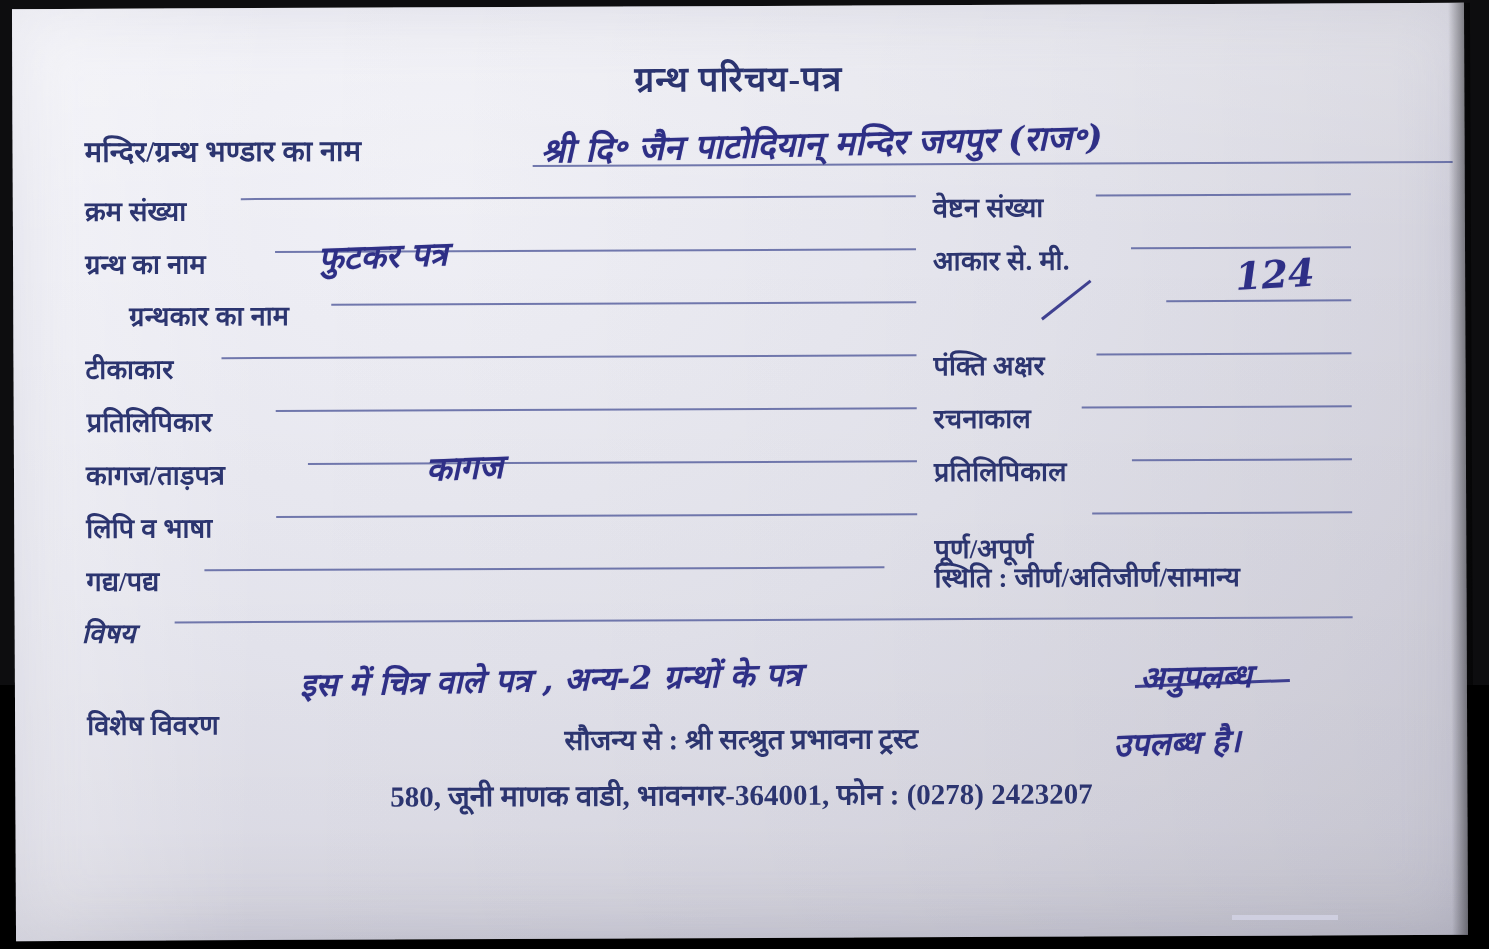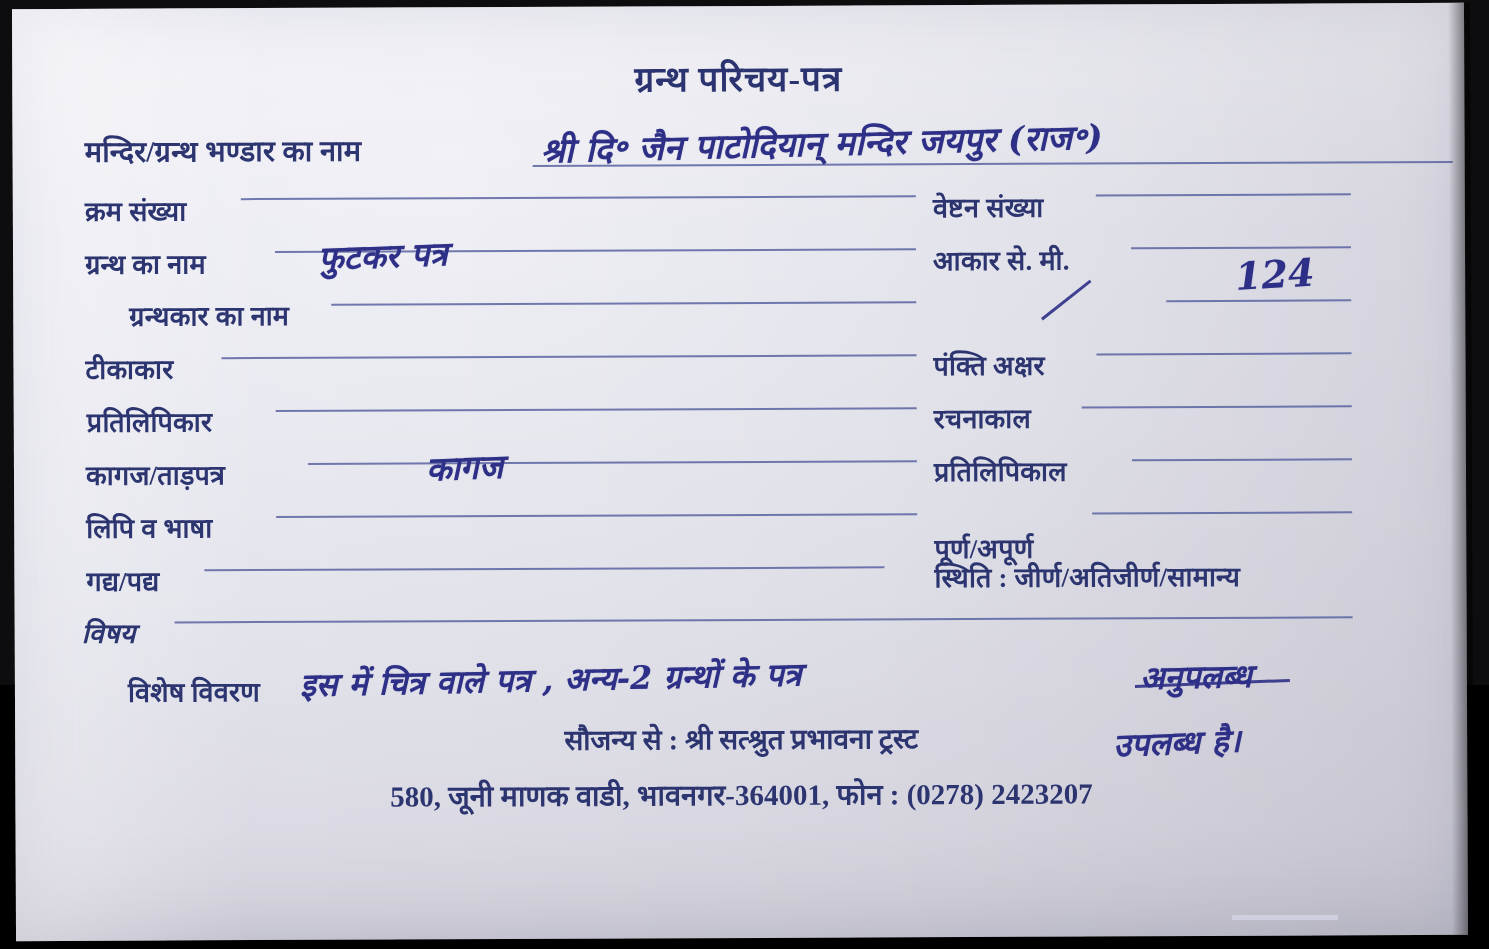--- a/index.html
+++ b/index.html
@@ -184,21 +184,21 @@
     <div class="rule" style="left:1118px; top:455px; width:220px;"></div>
 
     <div class="label" style="left:920px; top:524px;">पूर्ण/अपूर्ण</div>
     <div class="rule" style="left:1078px; top:508px; width:260px;"></div>
 
     <div class="label" style="left:920px; top:553px;">स्थिति : जीर्ण/अतिजीर्ण/सामान्य</div>
 
     <div class="label" style="left:67px; top:605px;font-style:italic;">विषय</div>
     <div class="rule" style="left:160px; top:613px; width:1178px;"></div>
 
-    <div class="label" style="left:72px; top:664px;margin-left:41px;">विशेष विवरण</div>
+    <div class="label" style="left:72px; top:697px;">विशेष विवरण</div>
     <div class="hand" style="left:285px; top:650px; font-size:32px; transform:rotate(-1deg);">इस में चित्र वाले पत्र , अन्य-2 ग्रन्थों के पत्र</div>
     <div class="hand" style="left:1125px; top:650px; font-size:32px; transform:rotate(-1deg);">अनुपलब्ध</div>
     <div class="strike" style="left:1120px; top:678px; width:155px;"></div>
     <div class="hand" style="left:1098px; top:716px; font-size:32px; transform:rotate(-2deg);">उपलब्ध है।</div>
 
     <div class="footer-line" style="top:713px;">सौजन्य से : श्री सत्श्रुत प्रभावना ट्रस्ट</div>
     <div class="footer-line" style="top:768px; font-size:29px;">580, जूनी माणक वाडी, भावनगर-364001, फोन : (0278) 2423207</div>
 
   </div>
 

